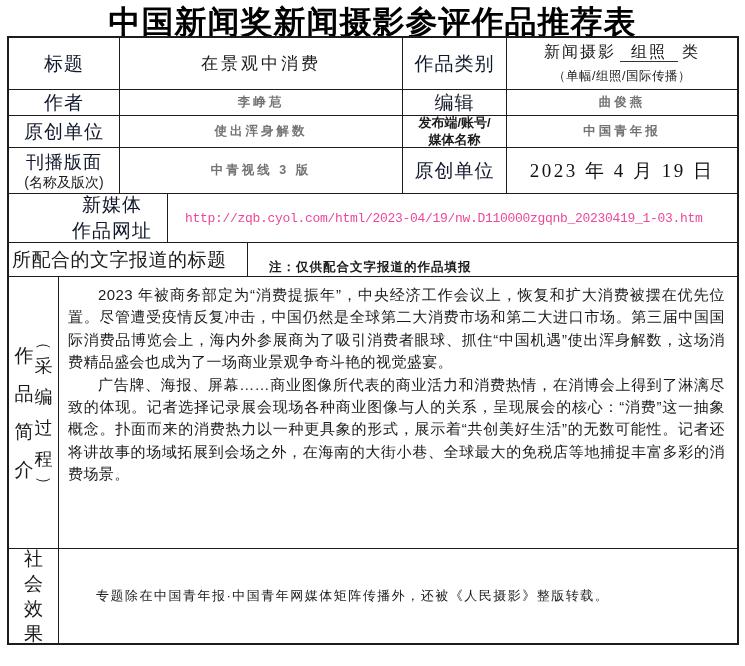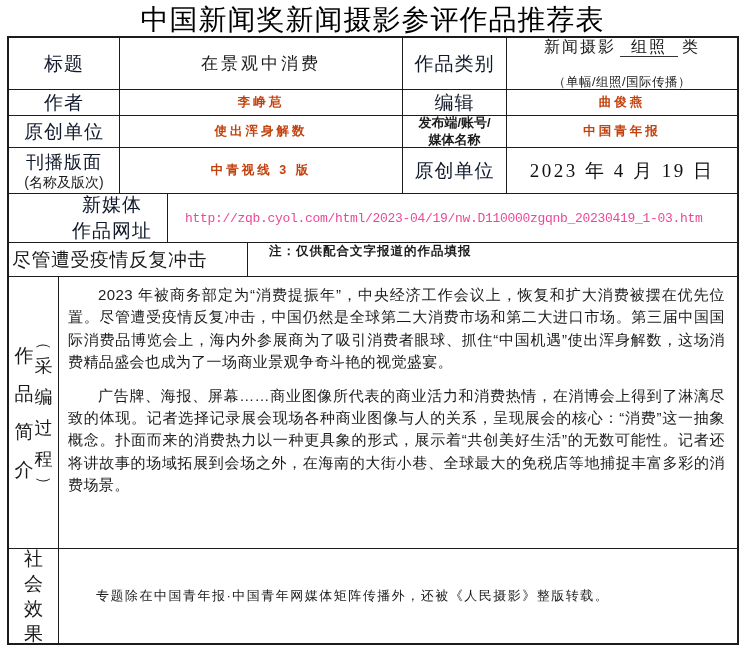--- a/index.html
+++ b/index.html
@@ -5,68 +5,68 @@
   * { margin:0; padding:0; box-sizing:border-box; }
   html,body { background:#e9e9e9; }
   .page {
     position:relative; width:745px; height:666px; margin:0 auto;
     background:#ffffff; color:#1a1a1a;
     font-family:"Liberation Sans", sans-serif;
     overflow:hidden;
   }
   .main-title {
     position:absolute; top:1px; left:0; width:100%;
-    text-align:center; font-size:28px; font-weight:400;
+    text-align:center; font-size:32px; font-weight:700;
     letter-spacing:1px; color:#000;
   }
   .form-table {
     position:absolute; left:7px; top:36px; width:732px;
     border:2px solid #1c1c1c; background:#fff;
   }
   .row { display:flex; border-bottom:1.5px solid #1c1c1c; }
   .row:last-child { border-bottom:none; }
   .c {
     border-right:1.5px solid #1c1c1c;
     display:flex; flex-direction:column;
     align-items:center; justify-content:center;
     text-align:center; overflow:hidden;
   }
-  .c:last-child { border-right:none;gap:11px; }
+  .c:last-child { border-right:none; }
   .flex1 { flex:1; }
 
   
   .w-label { width:111px; }
   .w-value { width:283px; }
   .w-label3 { width:104px; }
 
   
   .lbl { font-size:19px; font-weight:500; letter-spacing:1px; color:#0f172a; }
   .lbl-sub { font-size:14px; font-weight:500; letter-spacing:0; }
   .lbl-small2 { font-size:13px; font-weight:600; line-height:1.3; }
 
   
-  .val-sm { font-size:12.5px; font-weight:600; letter-spacing:3px; color:#c2410c; }
+  .val-sm { font-size:12.5px; font-weight:600; letter-spacing:3px; color:#737373; }
   .val-title { font-size:17px; font-weight:500; letter-spacing:3px; }
 
   
   .cat-line1 { font-size:16px; font-weight:500; letter-spacing:2px; }
   .cat-underline { border-bottom:1.5px solid #333; padding:0 11px 1px 11px; margin:0 4px; }
   .cat-line2 { font-size:12.5px; font-weight:500; margin-top:5px; letter-spacing:0.5px; }
 
   .date-val { font-family:"Liberation Serif", serif; font-size:19px; letter-spacing:2.5px; color:#111; }
 
   .url-cell { align-items:flex-start; justify-content:center; }
   .url-text {
     font-family:"Liberation Mono", monospace; font-size:13px;
     padding-left:17px; color:#ec4899; letter-spacing:-0.3px;
   }
 
   .report-label-cell { width:239px; align-items:flex-start; justify-content:center; }
   .report-label { font-size:19px; font-weight:500; letter-spacing:0.5px; padding-left:3px; white-space:nowrap; }
-  .report-note-cell { align-items:flex-start; justify-content:flex-start; }
+  .report-note-cell { align-items:flex-start; justify-content:flex-end; }
   .report-note { font-size:12.5px; font-weight:600; letter-spacing:1px; padding-left:21px; }
 
   
   .w-vlabel { width:50px; }
   .vcols { flex-direction:row; gap:1px; }
   .vcol { display:flex; flex-direction:column; align-items:center; }
   .vchar { display:block; font-size:19px; font-weight:500; text-align:center; }
   .vcol-main .vchar { line-height:38px; }
   .vcol-paren .vchar { line-height:31px; font-size:18px; }
   .vparen { transform:rotate(90deg); font-size:16px !important; line-height:18px !important; }
@@ -162,21 +162,21 @@
         <span class="lbl">新媒体</span>
         <span class="lbl">作品网址</span>
       </div>
       <div class="c flex1 url-cell">
         <span class="url-text">http://zqb.cyol.com/html/2023-04/19/nw.D110000zgqnb_20230419_1-03.htm</span>
       </div>
     </div>
 
     <div class="row" style="height:34px;">
       <div class="c report-label-cell">
-        <span class="report-label">尽管遭受疫情反复冲击</span>
+        <span class="report-label">所配合的文字报道的标题</span>
       </div>
       <div class="c flex1 report-note-cell">
         <span class="report-note">注：仅供配合文字报道的作品填报</span>
       </div>
     </div>
 
     <div class="row" style="height:272px;">
       <div class="c w-vlabel vcols">
         <div class="vcol vcol-main">
             <span class="vchar">作</span>

